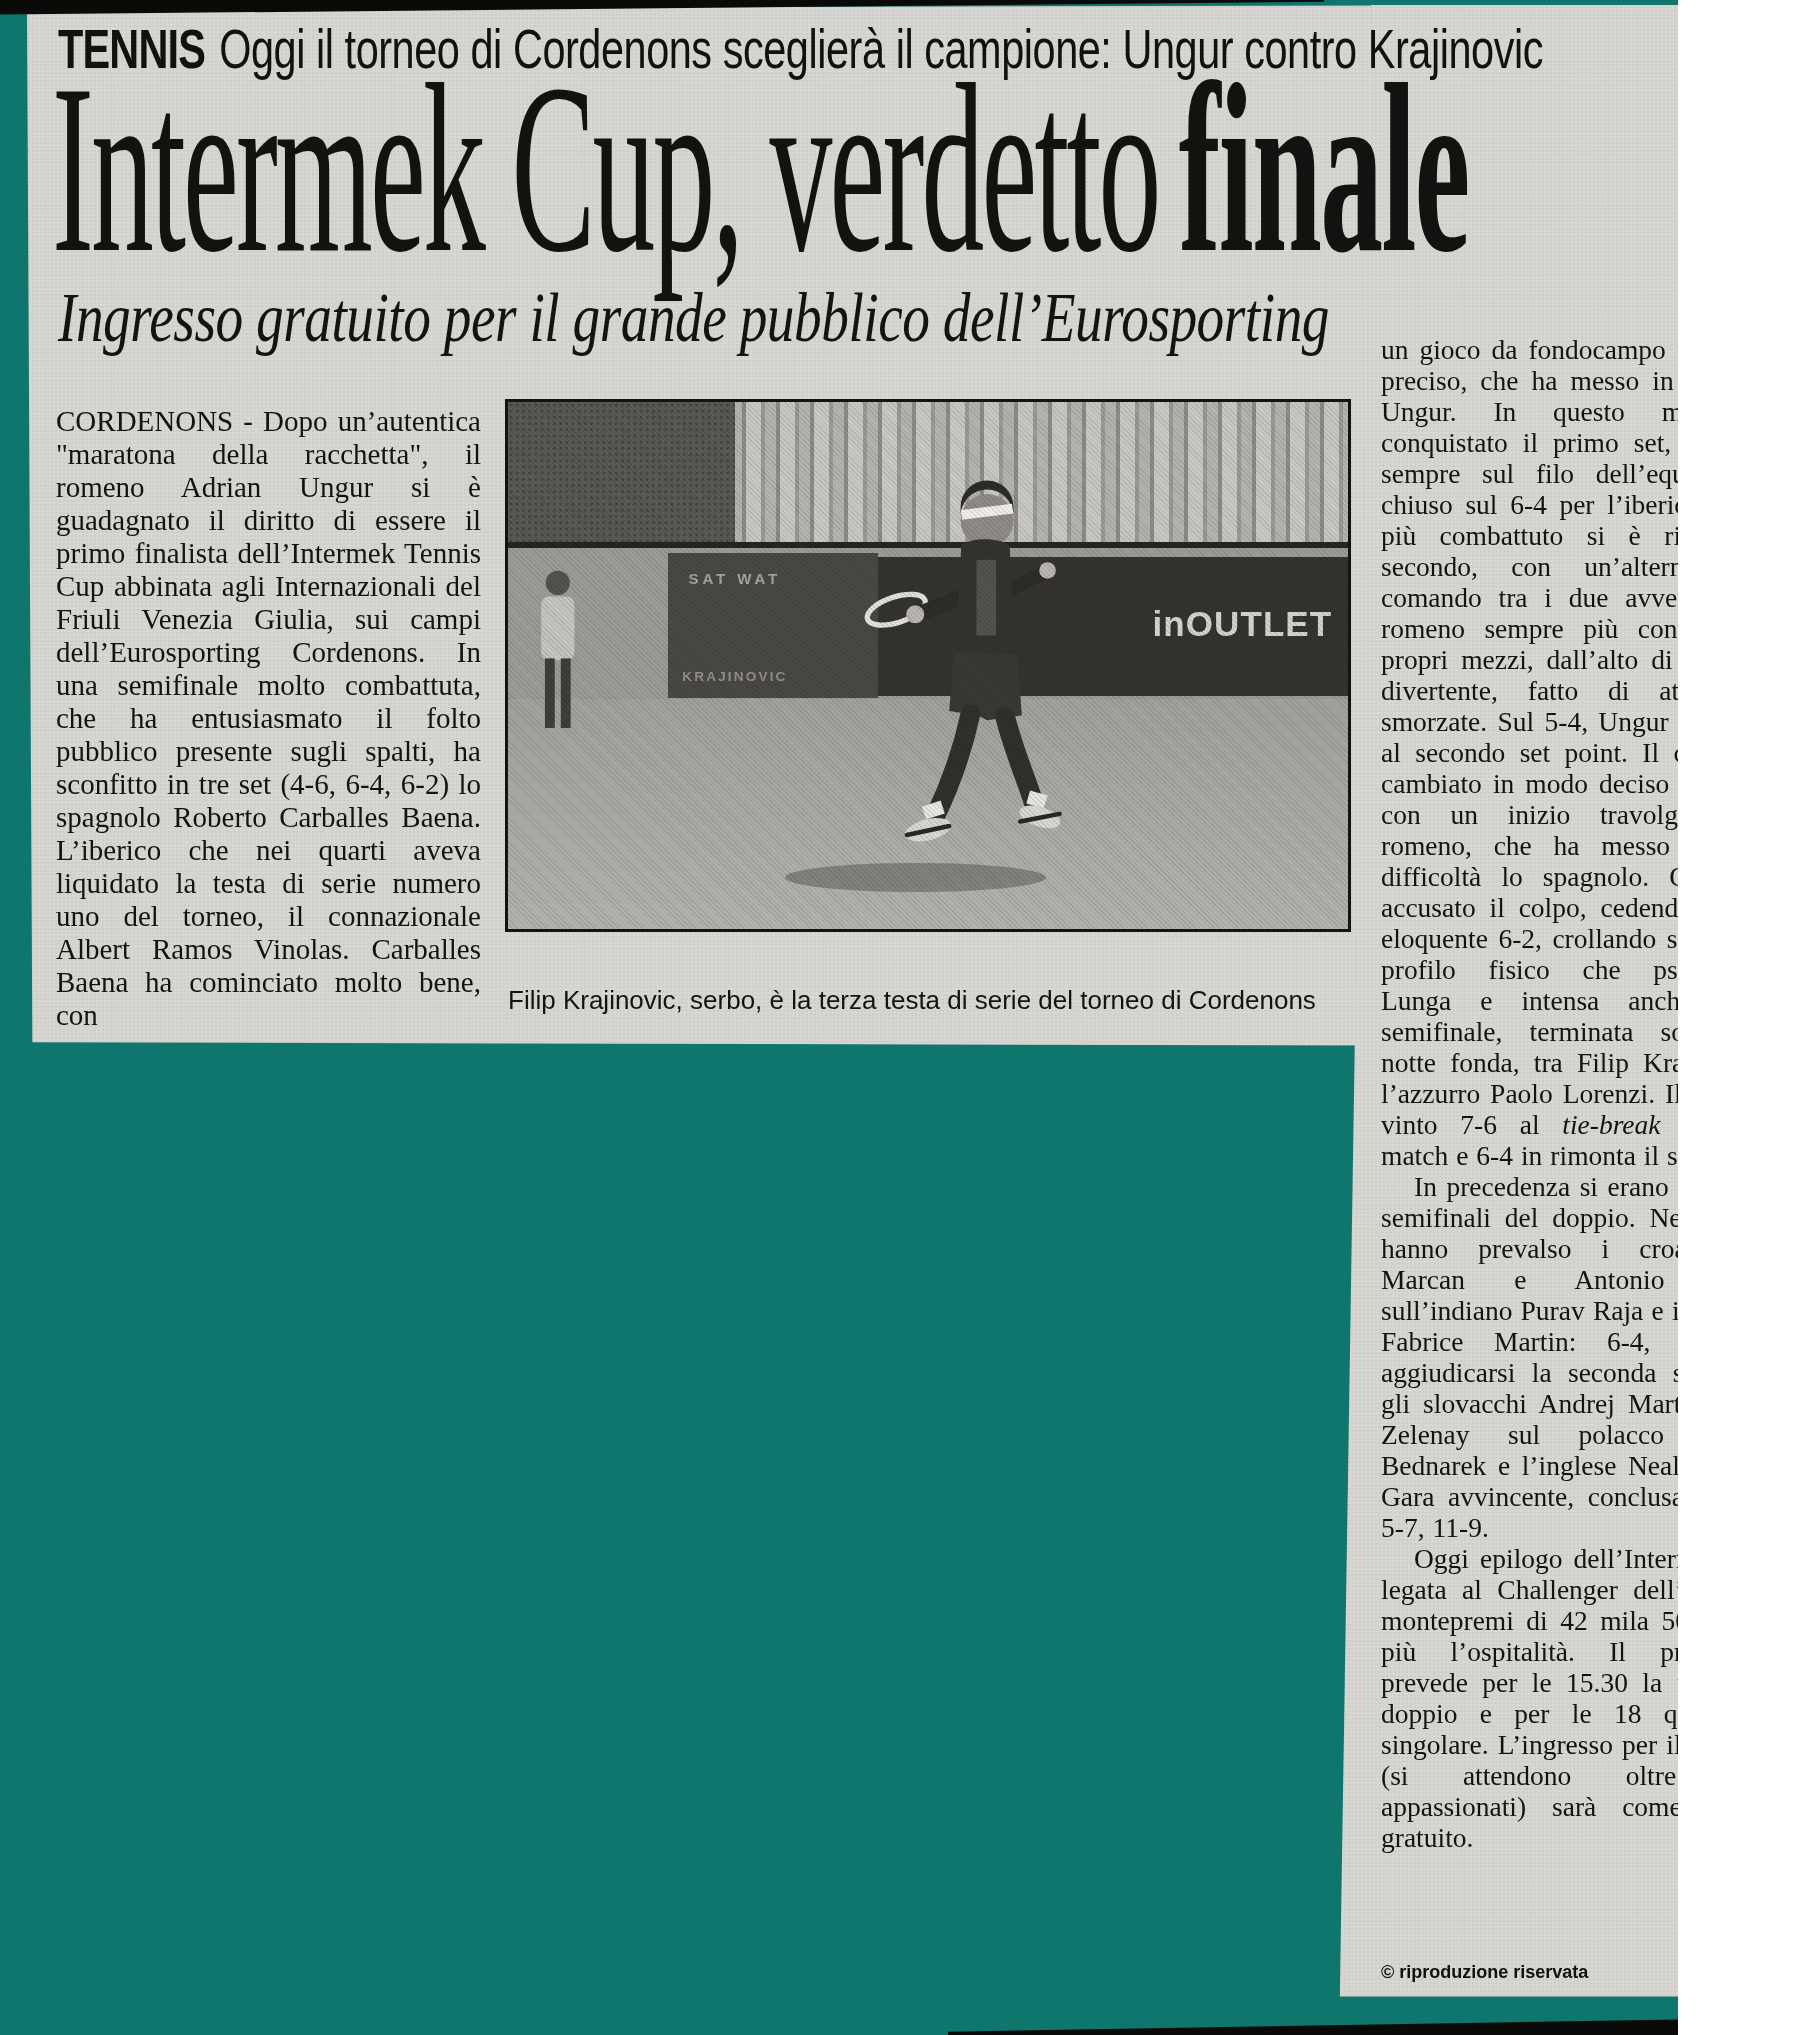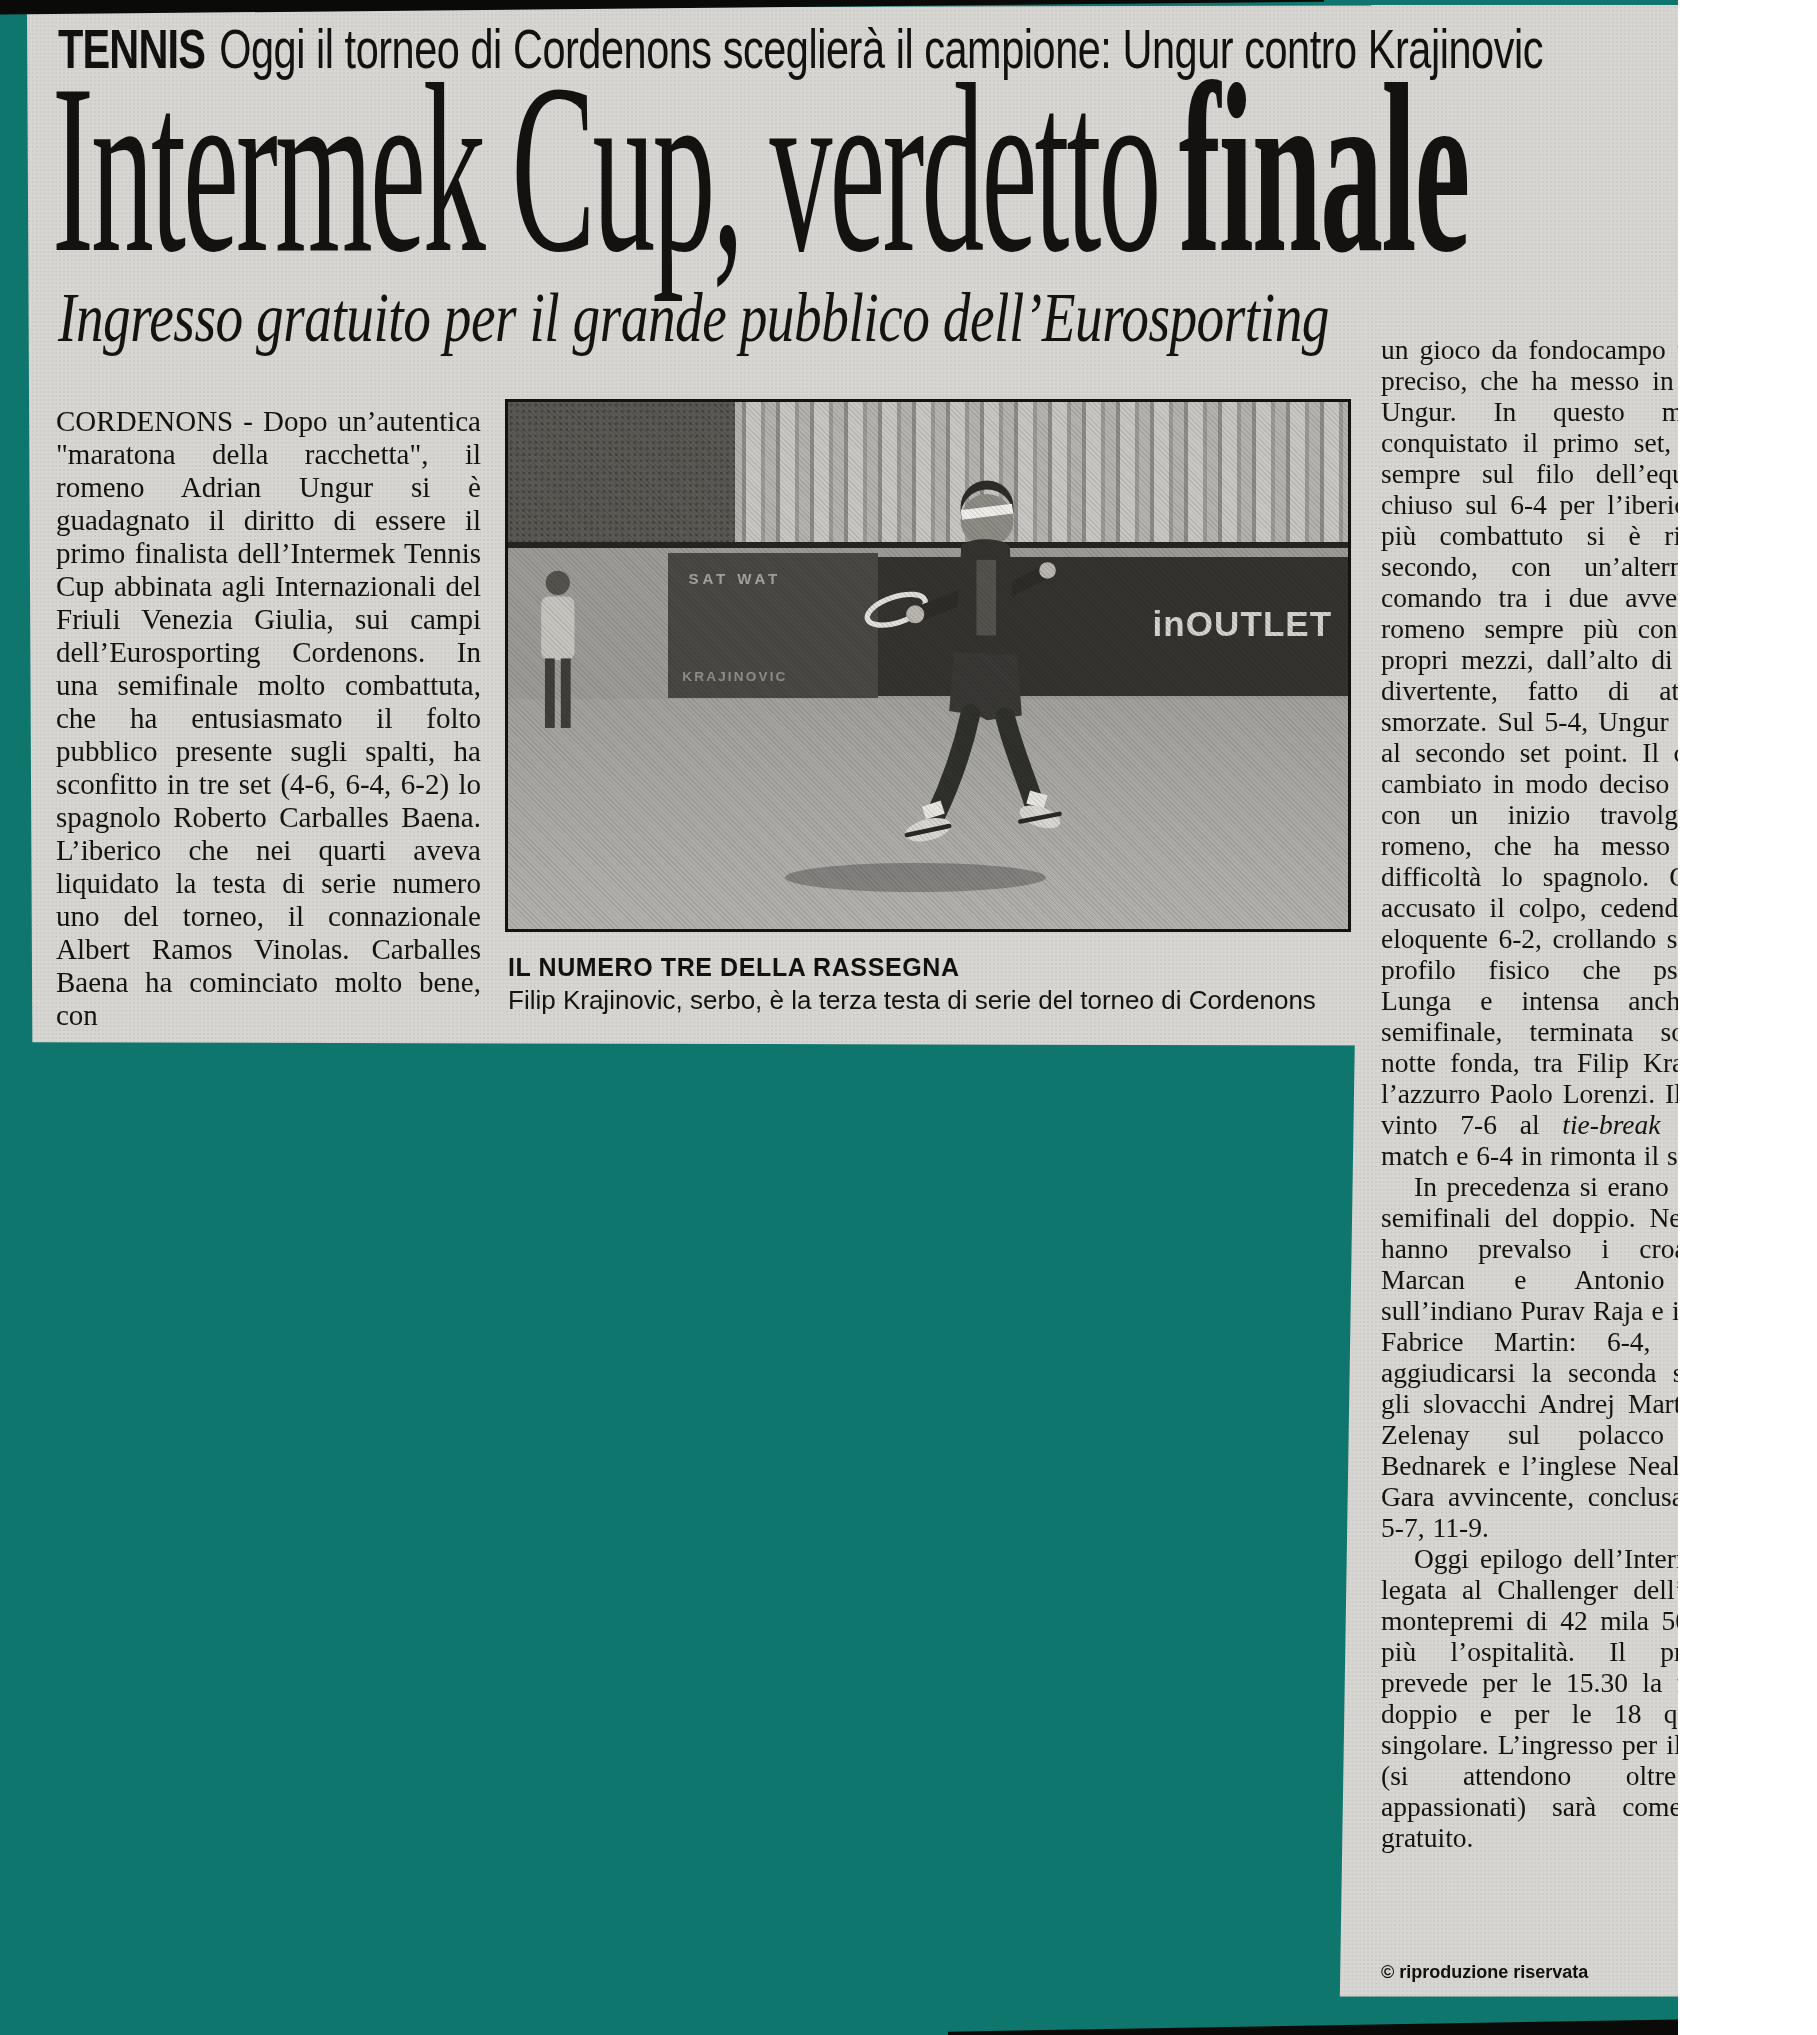--- a/index.html
+++ b/index.html
@@ -166,21 +166,20 @@
 
       <rect x="88" y="462" width="26" height="18" fill="#e8e6e0" transform="rotate(-18 101 471)"></rect>
       <rect x="226" y="448" width="24" height="18" fill="#e8e6e0" transform="rotate(16 238 457)"></rect>
       <ellipse cx="94" cy="497" rx="31" ry="14" fill="#d9d7d1" transform="rotate(-14 94 497)"></ellipse>
       <ellipse cx="242" cy="480" rx="28" ry="13" fill="#d9d7d1" transform="rotate(18 242 480)"></ellipse>
       <path d="M66 504 L122 492" stroke="#2a2926" stroke-width="6" stroke-linecap="round"></path>
       <path d="M216 486 L268 476" stroke="#2a2926" stroke-width="6" stroke-linecap="round"></path>
     </svg>
   </figure>
 
-  <div class="caption-kicker">IL NUMERO TRE DELLA RASSEGNA</div>
   <div class="caption-text">Filip Krajinovic, serbo, è la terza testa di serie del torneo di Cordenons</div>
 
   <div class="col col-right">
     <p><span>un gioco da fondocampo ficcante e preciso, che ha messo in difficoltà Ungur. In questo modo ha conquistato il primo set, disputato sempre sul filo dell’equilibrio e chiuso sul 6-4 per l’iberico. Ancor più combattuto si è rivelato il secondo, con un’alternanza al comando tra i due avversari e il romeno sempre più convinto dei propri mezzi, dall’alto di un gioco divertente, fatto di attacchi e smorzate. Sul 5-4, Ungur ha chiuso al secondo set point. Il copione è cambiato in modo deciso nel terzo, con un inizio travolgente del romeno, che ha messo in seria difficoltà lo spagnolo. Questi ha accusato il colpo, cedendo con un eloquente 6-2, crollando sia sotto il profilo fisico che psicologico. Lunga e intensa anche l’altra semifinale, terminata soltanto a notte fonda, tra Filip Krajinovic e l’azzurro Paolo Lorenzi. Il serbo ha vinto 7-6 al </span><span class="ital">tie-break</span><span> il primo match e 6-4 in rimonta il secondo.</span></p>
     <p class="indent">In precedenza si erano giocate le semifinali del doppio. Nella prima hanno prevalso i croati Dino Marcan e Antonio Sancic sull’indiano Purav Raja e il francese Fabrice Martin: 6-4, 6-3. Ad aggiudicarsi la seconda sono stati gli slovacchi Andrej Martin e Igor Zelenay sul polacco Tomasz Bednarek e l’inglese Neal Skupski. Gara avvincente, conclusa sul 7-6, 5-7, 11-9.</p>
     <p class="indent">Oggi epilogo dell’Intermek Cup, legata al Challenger dell’Atp, con montepremi di 42 mila 500 dollari più l’ospitalità. Il programma prevede per le 15.30 la finale del doppio e per le 18 quella del singolare. L’ingresso per il pubblico (si attendono oltre mille appassionati) sarà come sempre gratuito.</p>
   </div>
 
   <div class="footer">© riproduzione riservata</div>
 

